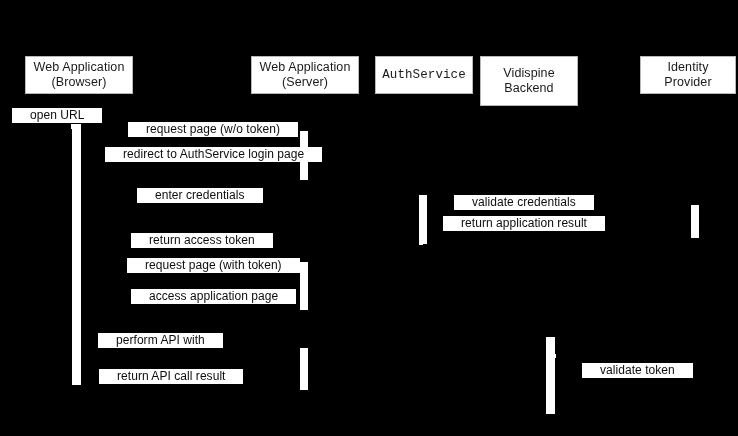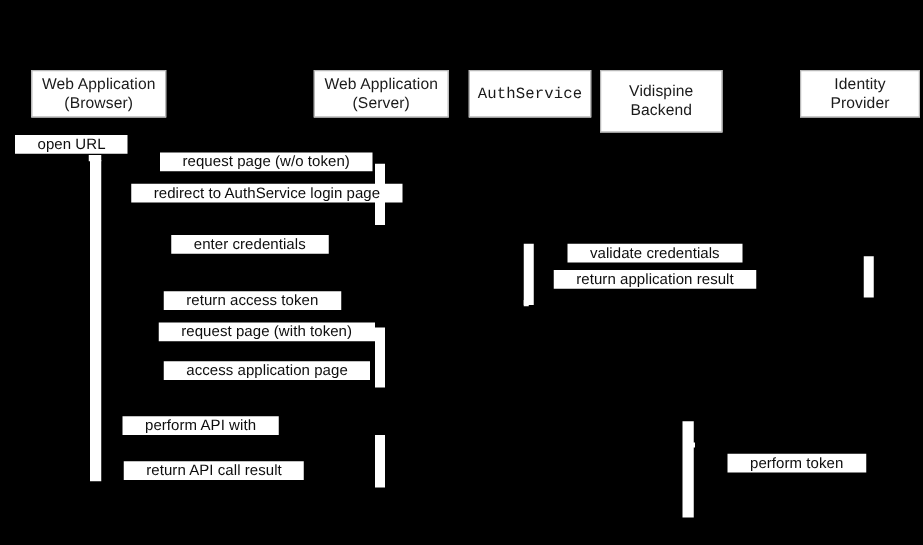--- a/index.html
+++ b/index.html
@@ -106,14 +106,14 @@
   <div class="msg-label" style="left:131px;top:233px;text-align:center;">return access token</div>
 
   <div class="msg-label" style="left:127px;top:258px;">request page (with token)</div>
 
   <div class="msg-label" style="left:131px;top:289px;">access application page</div>
 
   <div class="msg-label" style="left:98px;top:333px;">perform API with</div>
 
   <div class="msg-label" style="left:99px;top:369px;">return API call result</div>
 
-  <div class="msg-label" style="left:582px;top:363px;">perform token</div>
+  <div class="msg-label" style="left:582px;top:363px;">validate token</div>
 </div>
 
 </body></html>

